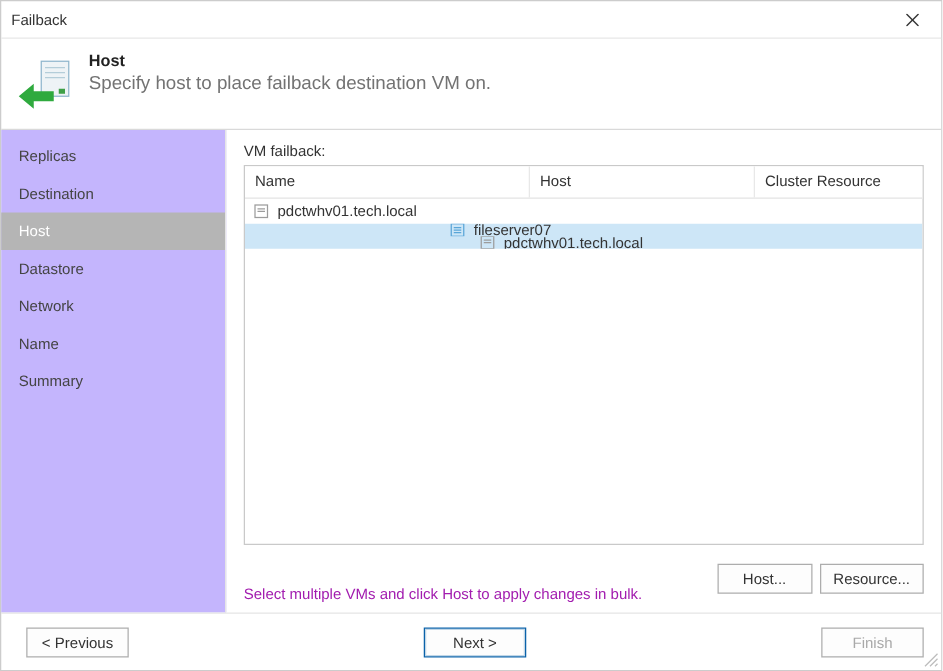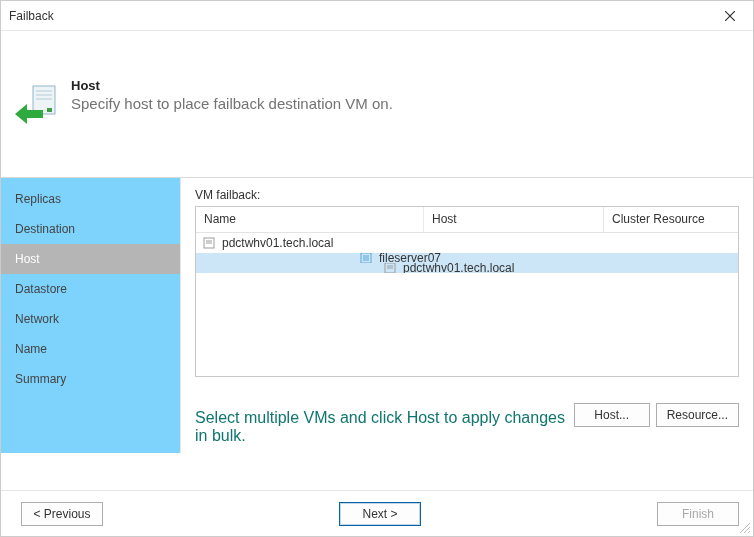--- a/index.html
+++ b/index.html
@@ -1,45 +1,45 @@
 <!DOCTYPE html>
 <html><head>
 <meta charset="utf-8">
 <style>
   * { box-sizing: border-box; }
   html, body { margin: 0; padding: 0; font-family: "Segoe UI", Tahoma, sans-serif; font-size: 12px; color: #333; background: #fff; }
-  .window { width: 754px; height: 537px; border: 1px solid #ccc; display: flex; flex-direction: column; position: relative; background: #fff; gap: 37px; }
+  .window { width: 754px; height: 537px; border: 1px solid #ccc; display: flex; flex-direction: column; position: relative; background: #fff; }
   .titlebar { height: 30px; display: flex; align-items: center; padding: 0 8px; border-bottom: 1px solid #e8e8e8; }
   .titlebar .title { flex: 1; font-size: 12px; color: #333; }
   .titlebar .close { width: 30px; text-align: center; font-size: 14px; color: #333; cursor: pointer; }
   .header { display: flex; align-items: flex-start; padding: 8px 12px 12px 12px; }
   .header-icon { width: 48px; height: 48px; margin-right: 10px; margin-top:4px; flex-shrink:0; }
   .header-texts { padding-top: 2px; }
   .header-title { font-weight: 700; font-size: 13px; color: #222; margin-bottom: 2px; }
   .header-sub { font-size: 15px; color: #737373; }
   .body { flex: 1; display: flex; border-top: 1px solid #d9d9d9; min-height: 0; }
-  .sidebar { width: 180px; background: #7dd3fc; border-right: 1px solid #e5e5e5; padding-top: 6px; }
+  .sidebar { width: 180px; background: #c4b5fd; border-right: 1px solid #e5e5e5; padding-top: 6px; }
   .sidebar-item { padding: 8px 14px; font-size: 12px; color: #444; cursor: pointer; }
   .sidebar-item.active { background: #b5b5b5; color: #fff; }
   .main { flex: 1; display: flex; flex-direction: column; padding: 10px 14px 8px 14px; min-height: 0; }
   .section-label { font-size: 12px; color: #333; margin-bottom: 4px; }
   .grid-wrap { flex: 1; border: 1px solid #c9c9c9; overflow: hidden; display: flex; flex-direction: column; background: #fff; }
   .grid-header { display: flex; background: #fff; border-bottom: 1px solid #e3e3e3; height: 26px; }
   .grid-header .col { padding: 5px 8px; font-size: 12px; color: #333; border-right: 1px solid #e8e8e8; position: relative; }
   .grid-header .col:last-child { border-right: none; }
   .col-name { width: 228px; }
   .col-host { width: 180px; }
   .col-cluster { flex: 1; }
   .grid-body { flex: 1; overflow: auto; }
   .row { display: flex; align-items: center; height: 20px; }
   .row.selected { background: #cde6f7; flex-direction: column; }
   .cell { display: flex; align-items: center; padding: 0 6px; font-size: 12px; color: #333; overflow: hidden; white-space: nowrap; }
   .cell .mini-icon { width: 14px; height: 14px; margin-right: 6px; flex-shrink: 0; }
   .hint-row { display: flex; align-items: center; margin-top: 8px; }
-  .hint-row .hint { flex: 1; font-size: 16px; color: #0f766e; margin-top: 24px; }
+  .hint-row .hint { flex: 1; font-size: 12px; color: #a21caf; margin-top: 24px; }
   .btn { min-width: 76px; height: 24px; border: 1px solid #adadad; background: #fdfdfd; color: #333; font-size: 12px; margin-left: 6px; cursor: pointer; padding: 0 10px; }
   .btn:disabled { color: #a9a9a9; cursor: default; }
   .btn.primary { border: 1px solid #0a62a9; box-shadow: inset 0 0 0 1px rgba(10,98,169,.25); }
   .footer { height: 46px; display: flex; align-items: center; justify-content: space-between; padding: 0 14px; border-top: 1px solid #e5e5e5; }
   .footer .btn { min-width: 82px; }
   .vm-icon-rect { fill: none; stroke: #5aa6d8; stroke-width: 1; }
   .host-icon-rect { fill: none; stroke: #9c9c9c; stroke-width: 1; }
   .resize-handle { position: absolute; right: 2px; bottom: 2px; width: 14px; height: 14px; }
   .resize-handle svg line { stroke: #bcbcbc; stroke-width: 1; }
 </style>

